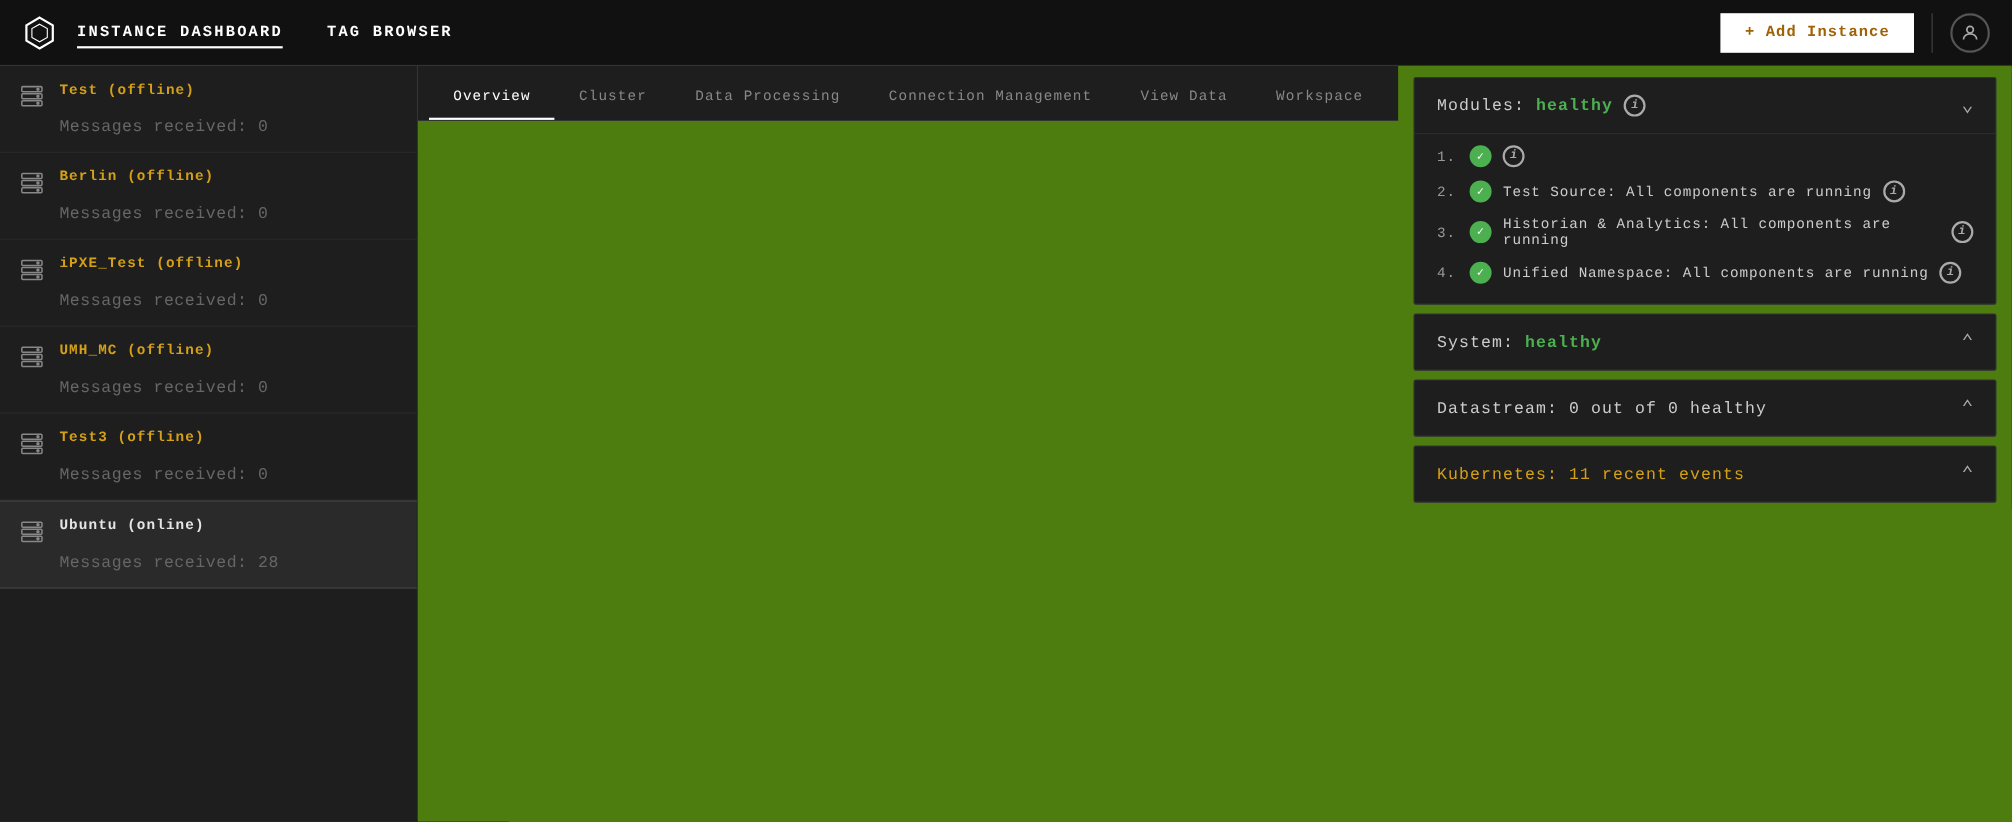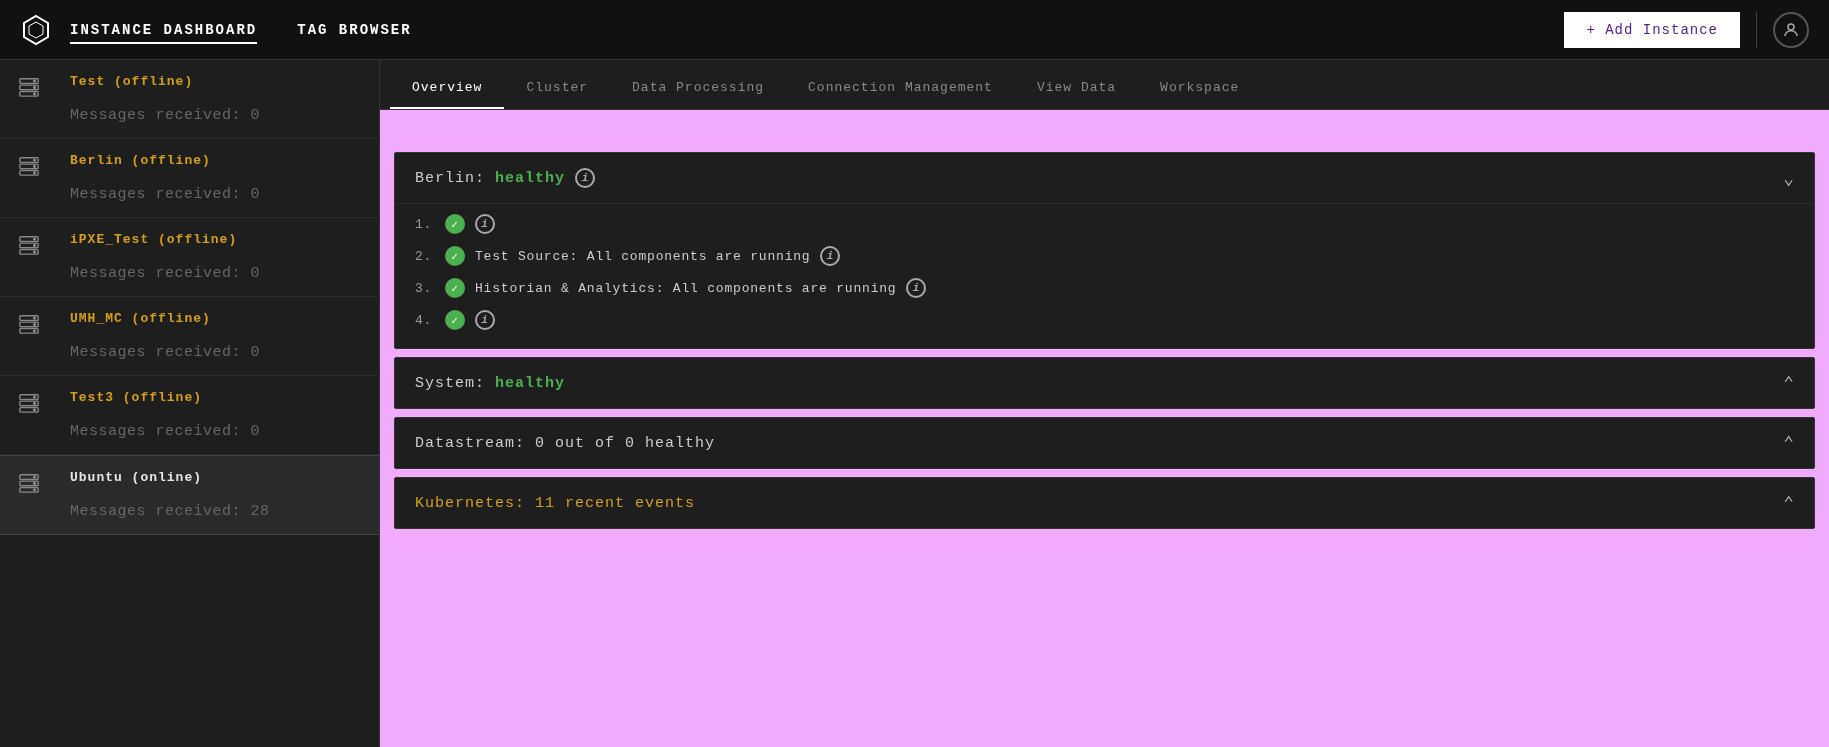--- a/index.html
+++ b/index.html
@@ -53,25 +53,25 @@
       background: #fff;
     }
     .topnav-right {
       margin-left: auto;
       display: flex;
       align-items: center;
       gap: 16px;
     }
     .add-instance-btn {
       background: #fff;
-      color: #4c1d95;
+      color: #a16207;
       border: none;
       padding: 10px 22px;
       font-size: 14px;
-      font-weight: normal;
+      font-weight: bold;
       cursor: pointer;
       letter-spacing: 1px;
       display: flex;
       align-items: center;
       gap: 8px;
       font-family: 'Courier New', Courier, monospace;
     }
     .user-icon-wrap {
       width: 36px;
       height: 36px;
@@ -96,21 +96,21 @@
       overflow-y: auto;
       border-right: 1px solid #333;
       flex-shrink: 0;
     }
     .sidebar-item {
       padding: 14px 18px;
       border-bottom: 1px solid #2a2a2a;
       cursor: pointer;
       display: flex;
       align-items: flex-start;
-      gap: 30px;
+      gap: 14px;
     }
     .sidebar-item.active {
       background: #2a2a2a;
       border: 1px solid #444;
       border-left: none;
       border-right: none;
     }
     .sidebar-item-icon {
       margin-top: 2px;
       color: #888;
@@ -131,24 +131,23 @@
       letter-spacing: 0.5px;
     }
 
     
     .server-svg { display: block; }
 
     
     .content-area {
       flex: 1;
       display: flex;
-      flex-direction: column;
-      background: #f0abfc;
+      flex-direction: row;
+      background: #4d7c0f;
       overflow: hidden;
-      gap: 32px;
     }
 
     
     .tabs-bar {
       display: flex;
       background: #1e1e1e;
       border-bottom: 1px solid #333;
       padding: 0 10px;
       height: 50px;
       align-items: flex-end;
@@ -427,21 +426,21 @@
       <div class="tab">View Data</div>
       <div class="tab">Workspace</div>
     </div>
 
     <div class="panels">
 
       <div class="panel">
         <div class="panel-header">
           <div class="panel-header-left">
             <span class="panel-title">
-              <span class="label">Berlin: </span><span class="value-healthy">healthy</span>
+              <span class="label">Modules: </span><span class="value-healthy">healthy</span>
             </span>
             <span class="info-icon">i</span>
           </div>
           <span class="chevron">⌄</span>
         </div>
         <div class="panel-body">
           <ul class="module-list">
 
             <li class="module-item">
               <span class="module-num">1.</span>
@@ -459,20 +458,21 @@
             <li class="module-item">
               <span class="module-num">3.</span>
               <div class="check-circle"></div>
               <span>Historian &amp; Analytics: All components are running</span>
               <span class="info-icon">i</span>
             </li>
 
             <li class="module-item">
               <span class="module-num">4.</span>
               <div class="check-circle"></div>
+              <span>Unified Namespace: All components are running</span>
               <span class="info-icon">i</span>
             </li>
 
           </ul>
         </div>
       </div>
 
       <div class="panel">
         <div class="panel-header">
           <div class="panel-header-left">

